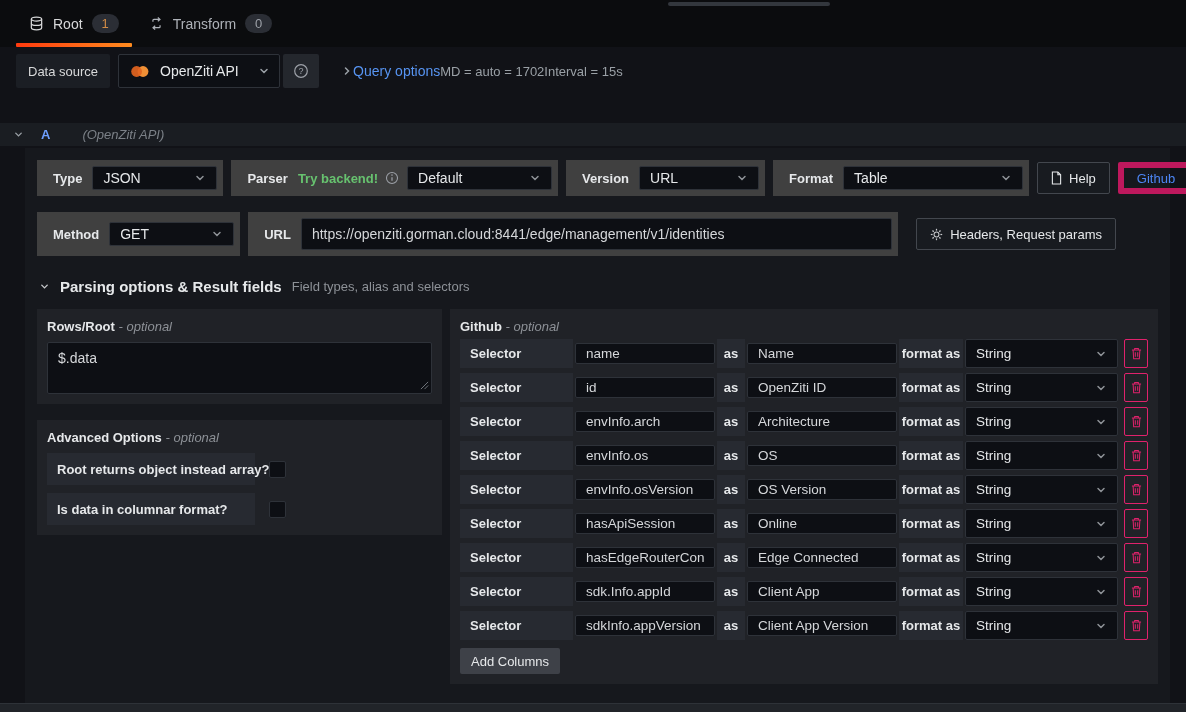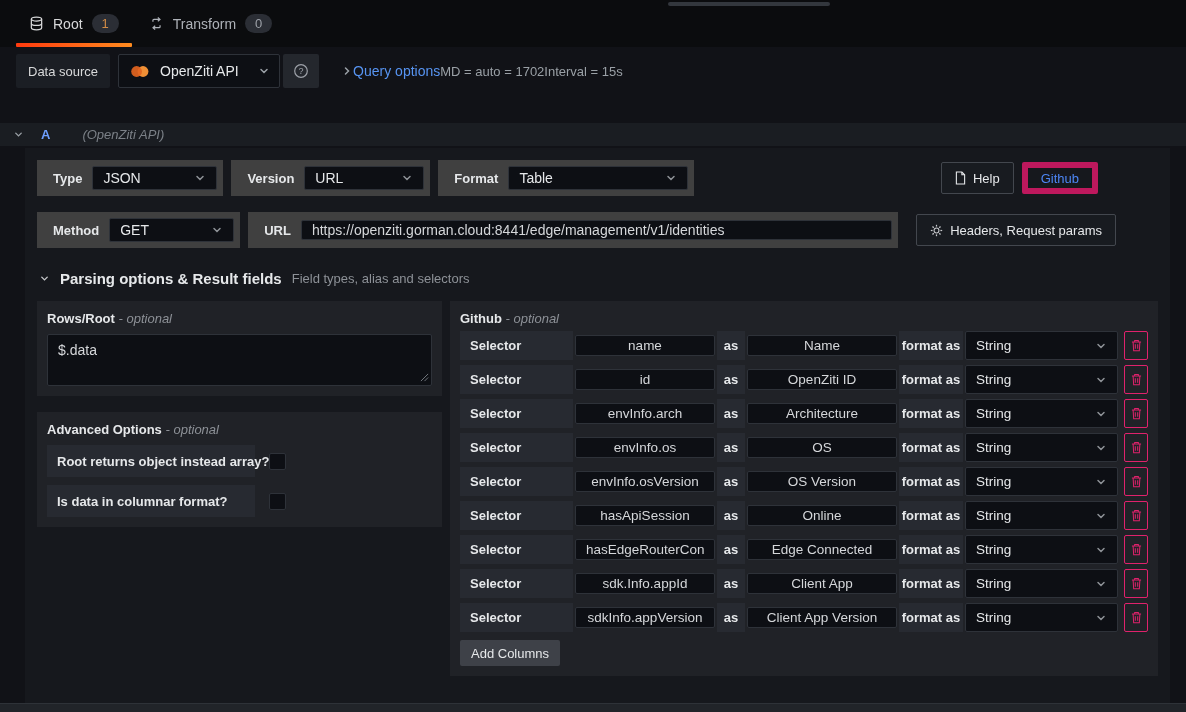--- a/index.html
+++ b/index.html
@@ -44,21 +44,21 @@
   
   .editor-body { margin:2px 16px 0 25px; height:555px; background:#16181d; padding:12px; position:relative; }
   .frow { display:flex; align-items:stretch; gap:8px; }
   .frow2 { margin-top:16px; }
   .field-group { background:#404040; display:flex; align-items:center; padding:6px; }
   .f-label { font-size:13px; font-weight:600; color:#e6e8ea; padding:0 10px; white-space:nowrap; }
   .hint-green { color:var(--success_green,#67c26f); font-size:13px; font-weight:600; margin-right:7px; white-space:nowrap; }
   .info-btn { background:none; border:none; margin-right:8px; cursor:pointer; padding:0; }
   .gf-select { height:24px; background:#0d0f14; border:1px solid #2e3239; border-radius:2px; display:flex; align-items:center;
     justify-content:space-between; padding:0 10px; color:#e6e8ea; font-size:14px; cursor:pointer; gap:8px; }
-  .gf-input { height:20px; background:#0d0f14; border:1px solid #2e3239; border-radius:2px; color:#d5d7da; font-size:14px;
+  .gf-input { height:32px; background:#0d0f14; border:1px solid #2e3239; border-radius:2px; color:#d5d7da; font-size:14px;
     padding:0 10px; font-family:inherit; outline:none; }
   .w125{width:125px} .w145{width:145px} .w120{width:120px} .w180{width:180px}
   .right-buttons { margin-left:auto; margin-right:60px; display:flex; align-items:center; gap:8px; }
   .btn { height:32px; display:inline-flex; align-items:center; gap:7px; padding:0 13px; border-radius:2px; font-size:13px;
     font-weight:500; cursor:pointer; font-family:inherit; }
   .btn-secondary { border:1px solid #43474e; background:#181b20; color:#e6e8ea; }
   .btn-github { border:6px solid #be185d; background:transparent; color:#4d86f5; }
   .url-group { width:650px; }
   .url-group .gf-input { flex:1; }
   .headers-btn { align-self:center; margin-left:10px; }
@@ -84,21 +84,21 @@
   .checkbox { width:17px; height:17px; margin-left:14px; background:#0d0f14; border:1px solid #2e3239; border-radius:2px;
     appearance:none; cursor:pointer; }
 
   
   .columns-panel { flex:1; }
   .col-row { display:flex; align-items:center; margin-top:5px; gap:2px; height:29px; }
   .chip { background:#272a31; height:29px; display:flex; align-items:center; font-size:13px; font-weight:600; color:#e6e8ea; }
   .chip-selector { width:113px; padding-left:10px; }
   .chip-as { width:28px; justify-content:center; }
   .chip-format { width:64px; justify-content:center; }
-  .col-input { height:21px; width:140px; font-size:13.5px;text-align:center; }
+  .col-input { height:21px; width:140px; font-size:13.5px; }
   .col-input.alias { width:150px; }
   .col-select { flex:1; height:29px; font-size:13.5px; }
   .trash-btn { width:24px; height:29px; margin-left:4px; border:1px solid var(--danger_pink,#e0226c); border-radius:2px;
     background:transparent; display:flex; align-items:center; justify-content:center; cursor:pointer; }
   .add-btn { margin-top:8px; height:26px; padding:0 11px; background:#3e4148; border:none; border-radius:2px;
     color:#e6e8ea; font-size:13px; font-weight:500; font-family:inherit; cursor:pointer; }
 
   .bottom-strip { position:absolute; bottom:0; left:0; right:0; height:9px; background:#212429; border-top:1px solid #2e3238; }
 </style>
 </head>
@@ -190,20 +190,39 @@
     <div class="field-group">
       <span class="f-label">Type</span>
       <div class="gf-select w125">
         <span>JSON</span>
         <svg width="12" height="12" viewBox="0 0 12 12">
             <path d="M3 4.5l3 3 3-3" stroke="#8e9297" stroke-width="1.5" fill="none" stroke-linecap="round"></path>
           </svg>
       </div>
     </div>
 
+    <div class="field-group">
+      <span class="f-label">Parser</span>
+      <span class="hint-green">Try backend!</span>
+      <button class="info-btn">
+        <span>
+          <svg width="14" height="14" viewBox="0 0 16 16">
+              <circle cx="8" cy="8" r="6.3" stroke="#9da1a8" stroke-width="1.2" fill="none"></circle>
+              <line x1="8" y1="7" x2="8" y2="11.2" stroke="#9da1a8" stroke-width="1.4"></line>
+              <circle cx="8" cy="4.7" r="0.9" fill="#9da1a8"></circle>
+            </svg>
+        </span>
+      </button>
+      <div class="gf-select w145">
+        <span>Default</span>
+        <svg width="12" height="12" viewBox="0 0 12 12">
+            <path d="M3 4.5l3 3 3-3" stroke="#8e9297" stroke-width="1.5" fill="none" stroke-linecap="round"></path>
+          </svg>
+      </div>
+    </div>
 
     <div class="field-group">
       <span class="f-label">Version</span>
       <div class="gf-select w120">
         <span>URL</span>
         <svg width="12" height="12" viewBox="0 0 12 12">
             <path d="M3 4.5l3 3 3-3" stroke="#8e9297" stroke-width="1.5" fill="none" stroke-linecap="round"></path>
           </svg>
       </div>
     </div>

